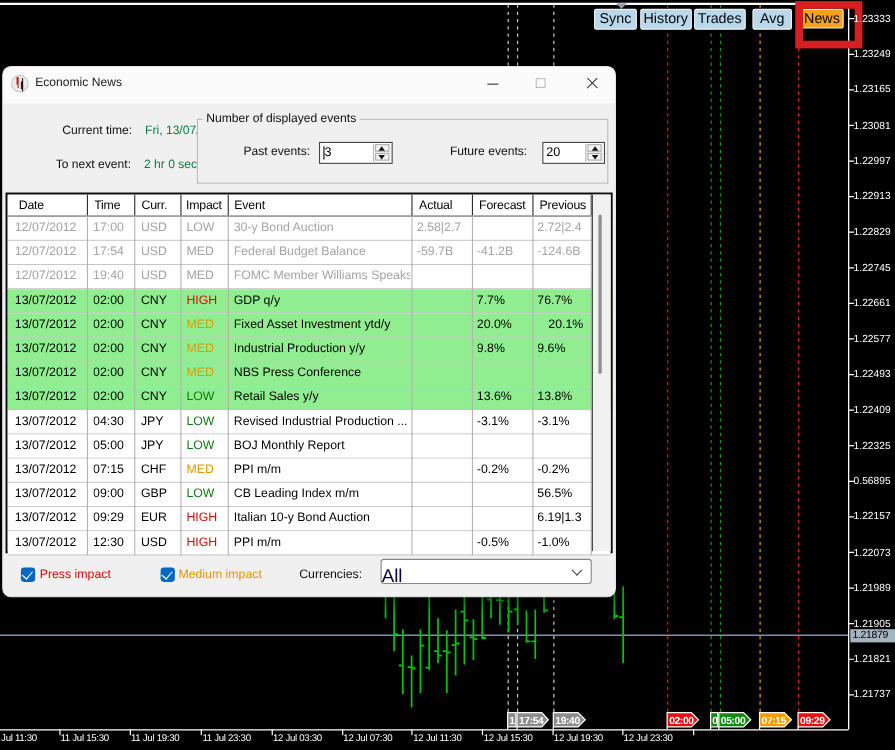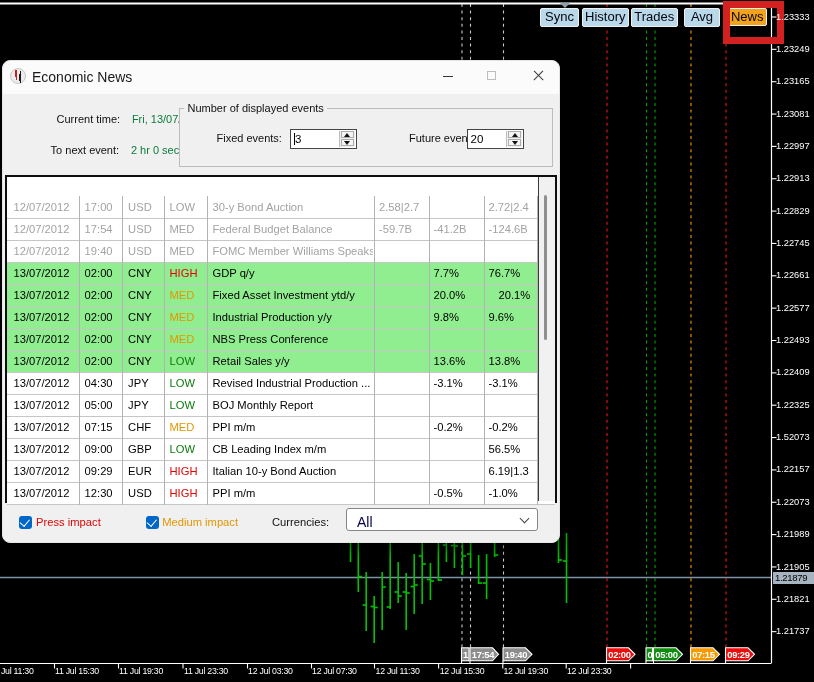--- a/index.html
+++ b/index.html
@@ -8,21 +8,21 @@
 .abs { position:absolute; }
 .pl { position:absolute; left:776px; color:#fff; font-size:9.3px; line-height:11px; z-index:3; }
 .tl { position:absolute; top:665.5px; color:#fff; font-size:8.8px; letter-spacing:-0.28px; line-height:11px; white-space:nowrap; }
 .btn { position:absolute; top:7.5px; height:19px; background:#b9d8e9; border:1px solid #f0f0f0;
   border-radius:2px; color:#05050f; font-size:13px; text-align:center; line-height:16.5px; }
 
 #dlg { position:absolute; left:1.5px; top:60px; width:558px; height:483px; background:#f0f0f0;
   border:1px solid #e4e4e4; border-radius:8px; box-shadow:2px 5px 14px rgba(0,0,0,.5); }
 #dlg .titlebar { position:absolute; left:0; top:0; width:100%; height:33px; background:#fbfbfb;
   border-radius:8px 8px 0 0; }
-#dlg .ttl { position:absolute; left:29.5px; top:7.5px; font-size:14px; color:#191919; }
+#dlg .ttl { position:absolute; left:29.5px; top:7.5px; font-size:11px; color:#191919; }
 .lbl { position:absolute; font-size:11px; color:#101010; white-space:nowrap; }
 .green { color:#0b7b3b; }
 .spinbox { position:absolute; height:20px; background:#fff; border:1px solid #454545; }
 .spinval { position:absolute; left:3px; top:3px; font-size:11.5px; color:#000; }
 .spin { position:absolute; right:1px; top:1px; bottom:1px; width:16px; background:#f0f0f0;
   border-left:1px solid #bdbdbd; }
 .spin .up, .spin .dn { position:absolute; left:1px; right:1px; height:7.6px; border:1px solid #adadad; background:#f4f4f4; }
 .spin .up { top:0.4px; }
 .spin .dn { bottom:0.4px; }
 .arr-u { position:absolute; left:50%; top:1.6px; margin-left:-3px; width:0; height:0;
@@ -179,21 +179,21 @@
 <div class="pl" style="top:108.6px">1.23081</div>
 <div class="pl" style="top:140.9px">1.22997</div>
 <div class="pl" style="top:173.2px">1.22913</div>
 <div class="pl" style="top:205.6px">1.22829</div>
 <div class="pl" style="top:237.9px">1.22745</div>
 <div class="pl" style="top:270.3px">1.22661</div>
 <div class="pl" style="top:302.7px">1.22577</div>
 <div class="pl" style="top:335.0px">1.22493</div>
 <div class="pl" style="top:367.4px">1.22409</div>
 <div class="pl" style="top:399.7px">1.22325</div>
-<div class="pl" style="top:432.1px">1.52073</div>
+<div class="pl" style="top:432.1px">0.56895</div>
 <div class="pl" style="top:464.4px">1.22157</div>
 <div class="pl" style="top:496.8px">1.22073</div>
 <div class="pl" style="top:529.1px">1.21989</div>
 <div class="pl" style="top:561.5px">1.21905</div>
 <div class="pl" style="top:593.8px">1.21821</div>
 <div class="pl" style="top:626.2px">1.21737</div>
 
 <div class="tl" style="left:1.0px">Jul 11:30</div>
 <div class="tl" style="left:55.0px">11 Jul 15:30</div>
 <div class="tl" style="left:119.1px">11 Jul 19:30</div>
@@ -235,46 +235,64 @@
   <div class="abs" style="left:529.5px;top:14.3px;width:13px;height:1.3px;background:#3a3a3a;transform:rotate(45deg)"></div>
   <div class="abs" style="left:529.5px;top:14.3px;width:13px;height:1.3px;background:#3a3a3a;transform:rotate(-45deg)"></div>
 
   <div class="lbl" style="right:438.4px;top:51.8px">Current time:</div>
   <div class="lbl green" style="left:129.4px;top:51.8px;width:47px;overflow:hidden">Fri, 13/07/2012</div>
   <div class="lbl" style="right:439.4px;top:83.2px">To next event:</div>
   <div class="lbl green" style="left:128.4px;top:83.2px">2 hr 0 sec</div>
 
   <div class="abs" style="left:176px;top:47px;width:374px;height:59px;border:1px solid #bcbcbc"></div>
   <div class="lbl" style="left:181.5px;top:41px;background:#f0f0f0;padding:0 3.5px;font-size:11px">Number of displayed events</div>
-  <div class="lbl" style="right:276.6px;top:71px">Fixed events:</div>
+  <div class="lbl" style="right:276.6px;top:71px">Past events:</div>
   <div class="spinbox" style="left:287px;top:67.5px;width:67px">
     <div class="spinval" style="border-left:1px solid #000;padding-left:0.5px">3</div>
     <div class="spin">
         <div class="up">
           <i class="arr-u"></i>
         </div>
         <div class="dn">
           <i class="arr-d"></i>
         </div>
       </div>
   </div>
   <div class="lbl" style="right:79.19999999999999px;top:71px">Future events:</div>
-  <div class="spinbox" style="left:464px;top:67.5px;width:57.5px">
+  <div class="spinbox" style="left:490px;top:67.5px;width:57.5px">
     <div class="spinval">20</div>
     <div class="spin">
         <div class="up">
           <i class="arr-u"></i>
         </div>
         <div class="dn">
           <i class="arr-d"></i>
         </div>
       </div>
   </div>
 
   <div id="tbl">
+<div class="thead">
+<div class="tc" style="left:10.5px;letter-spacing:-0.15px">Date</div>
+<div class="tc" style="left:79.1px;letter-spacing:-0.15px">Time</div>
+<div class="tc" style="left:122.1px;letter-spacing:-0.15px">Curr.</div>
+<div class="tc" style="left:162.5px;letter-spacing:-0.15px">Impact</div>
+<div class="tc" style="left:206.5px;letter-spacing:-0.15px">Event</div>
+<div class="tc" style="left:374.5px;letter-spacing:-0.15px">Actual</div>
+<div class="tc" style="left:429px;letter-spacing:-0.15px">Forecast</div>
+<div class="tc" style="left:484px;letter-spacing:-0.15px">Previous</div>
+<div class="vsep-h" style="left:72.1px"></div>
+<div class="vsep-h" style="left:115.6px"></div>
+<div class="vsep-h" style="left:157.0px"></div>
+<div class="vsep-h" style="left:200.0px"></div>
+<div class="vsep-h" style="left:367.5px"></div>
+<div class="vsep-h" style="left:422.0px"></div>
+<div class="vsep-h" style="left:477.0px"></div>
+<div class="vsep-h" style="left:530.8px"></div>
+</div>
 <div class="trow rowp" style="top:20px">
 <div class="tc " style="left:7px;width:64.1px">12/07/2012</div>
 <div class="tc " style="left:78.1px;width:36.5px">17:00</div>
 <div class="tc " style="left:121.6px;width:34.400000000000006px">USD</div>
 <div class="tc " style="left:163px;width:36px">LOW</div>
 <div class="tc " style="left:206px;width:160.5px">30-y Bond Auction</div>
 <div class="tc " style="left:372.5px;width:48.5px">2.58|2.7</div>
 
 <div class="tc " style="left:482px;width:47.799999999999955px">2.72|2.4</div>
 <div class="vsep-b" style="left:72.1px"></div>
@@ -516,17 +534,17 @@
 <div class="sthumb"></div>
   </div>
 
   <div class="cb" style="left:16px;top:454.5px"></div>
   <div class="lbl hi" style="left:33.6px;top:454.5px;font-size:11.2px">Press impact</div>
   <div class="cb" style="left:143px;top:454.5px"></div>
   <div class="lbl med" style="left:159.7px;top:454.5px;font-size:11.2px">Medium impact</div>
   <div class="lbl" style="left:269.5px;top:455px;font-size:11.2px">Currencies:</div>
   <div class="abs" style="left:343.5px;top:447px;width:192px;height:23px;background:#fff;
     border:1px solid #868686;border-radius:3px">
-    <div class="abs" style="left:10px;top:4.5px;font-size:14px;color:#00004a">All</div>
+    <div class="abs" style="left:0;top:4.5px;font-size:17px;color:#00004a">All</div>
     <div class="abs" style="right:9px;top:6px;width:7px;height:7px;border:solid #444;
       border-width:0 1.4px 1.4px 0;transform:rotate(45deg)"></div>
   </div>
 </div>
 
 </body></html>

